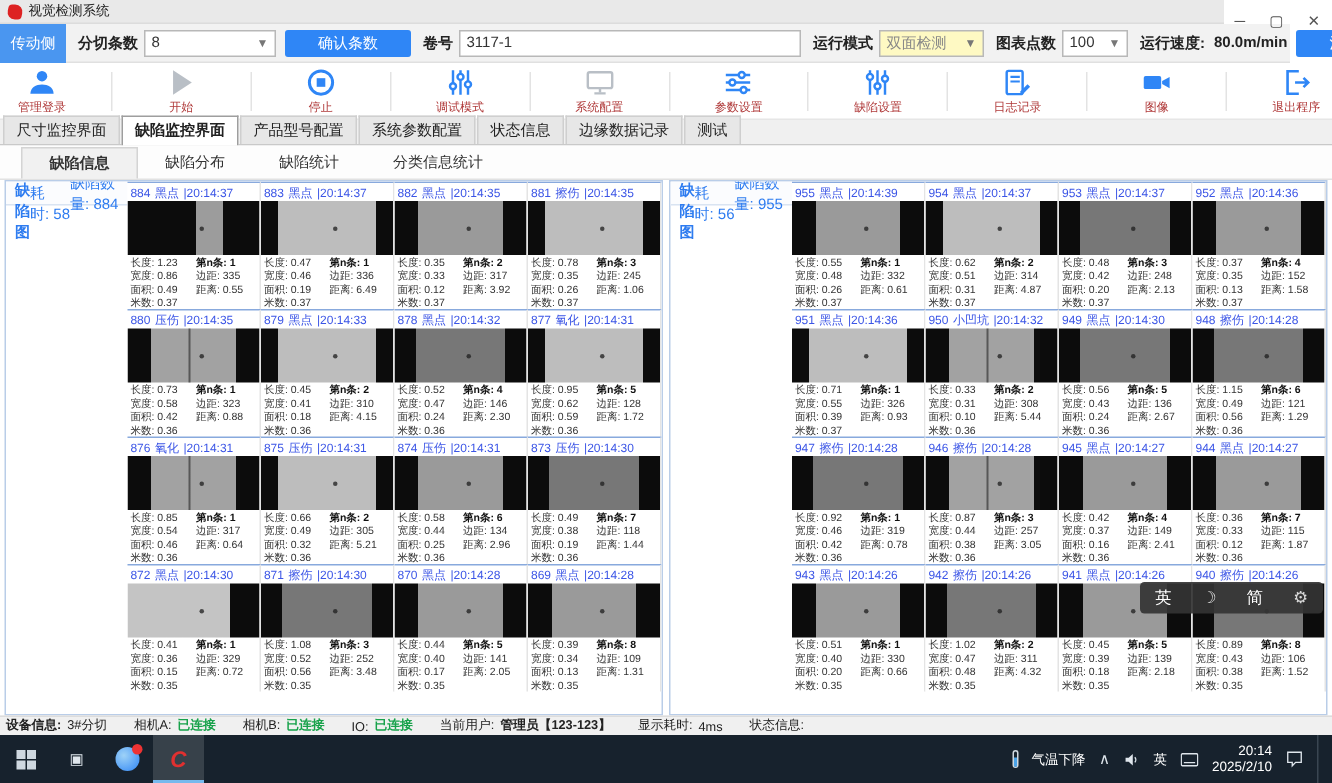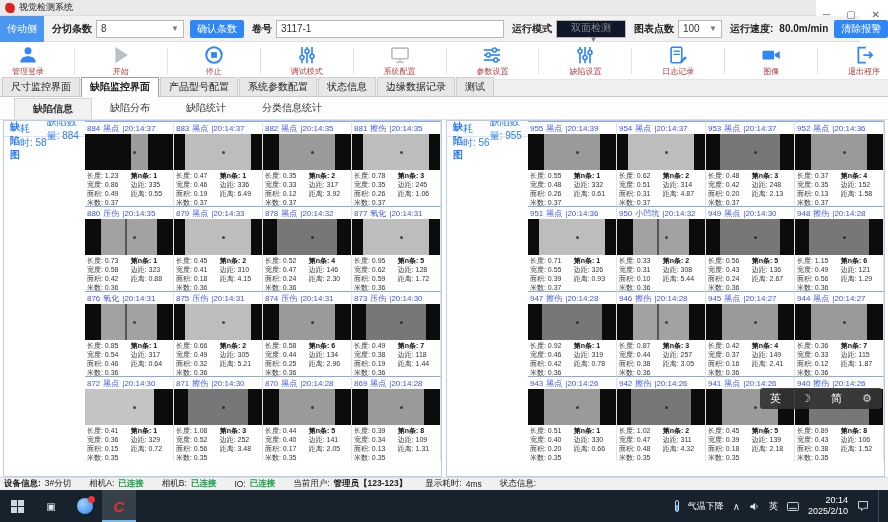--- a/index.html
+++ b/index.html
@@ -17,24 +17,24 @@
   
   #toolbar1 { position:absolute; top:16px; left:0; width:860px; height:26px;
     background:#f2f2f2; border-bottom:1px solid #e0e0e0; display:flex;
     align-items:center; font-size:10px; color:#222; }
   .side-btn { height:26px; padding:0 7px; background:#4a96f0; color:#fff;
     display:flex; align-items:center; font-size:10px; flex:0 0 auto; }
   .tb-label { font-weight:bold; margin:0 4px 0 8px; white-space:nowrap; }
   .tb-select { background:#fff; border:1px solid #b8b8b8; height:18px;
     display:flex; align-items:center; justify-content:space-between;
     padding:0 4px; color:#333; flex:0 0 auto; }
-  .tb-select.disabled { background:#0f172a; color:#888;flex-direction:column; }
+  .tb-select.disabled { background:#fef9c3; color:#888; }
   .tb-select .arr { color:#777; font-size:8px; margin-left:5px; }
   .blue-btn { background:#2f86f6; color:#fff; border-radius:2px; height:18px;
-    padding:0 7px; display:flex; align-items:center; margin-left:6px;
+    padding:0 22px; display:flex; align-items:center; margin-left:6px;
     white-space:nowrap; flex:0 0 auto; font-size:10px; }
   .tb-input { border:1px solid #b8b8b8; background:#fff; height:18px;
     padding:0 4px; font-size:10px; color:#333; width:228px; flex:0 0 auto; }
   .speed-val { font-weight:bold; margin-left:2px; }
   
   #toolbar2 { position:absolute; top:42px; left:0; width:888px; height:38px;
     background:#fff; border-bottom:1px solid #e6e6e6; display:flex;
     align-items:center; padding-left:4px;gap:22px; }
   .action { display:flex; flex-direction:column; align-items:center;
     justify-content:center; width:62px; height:36px; cursor:pointer; }

